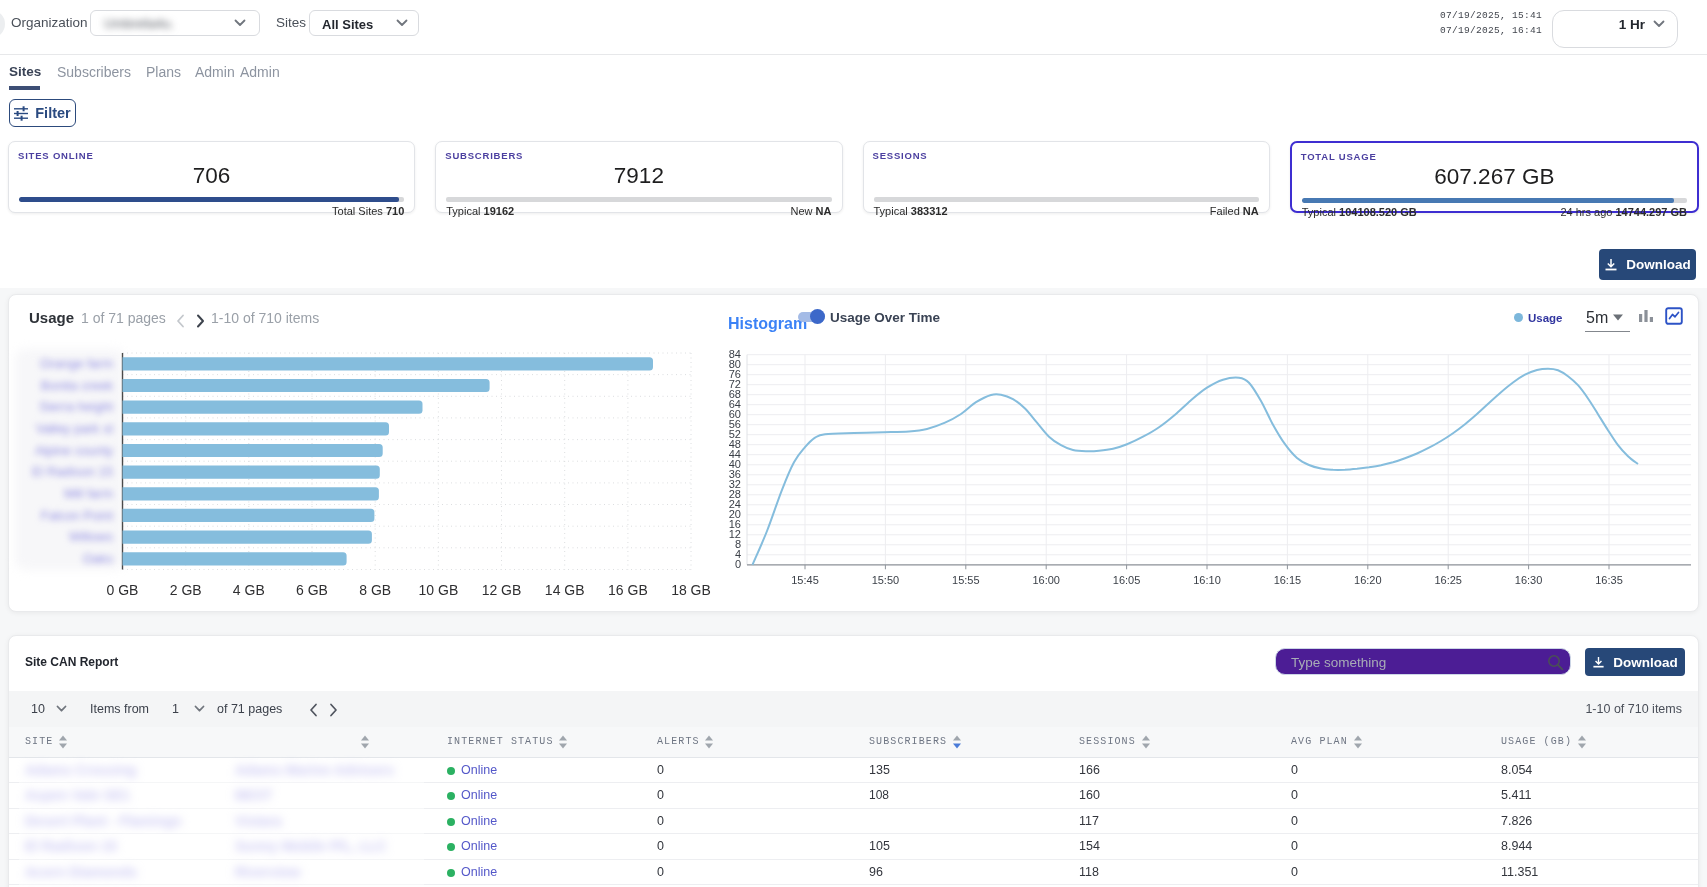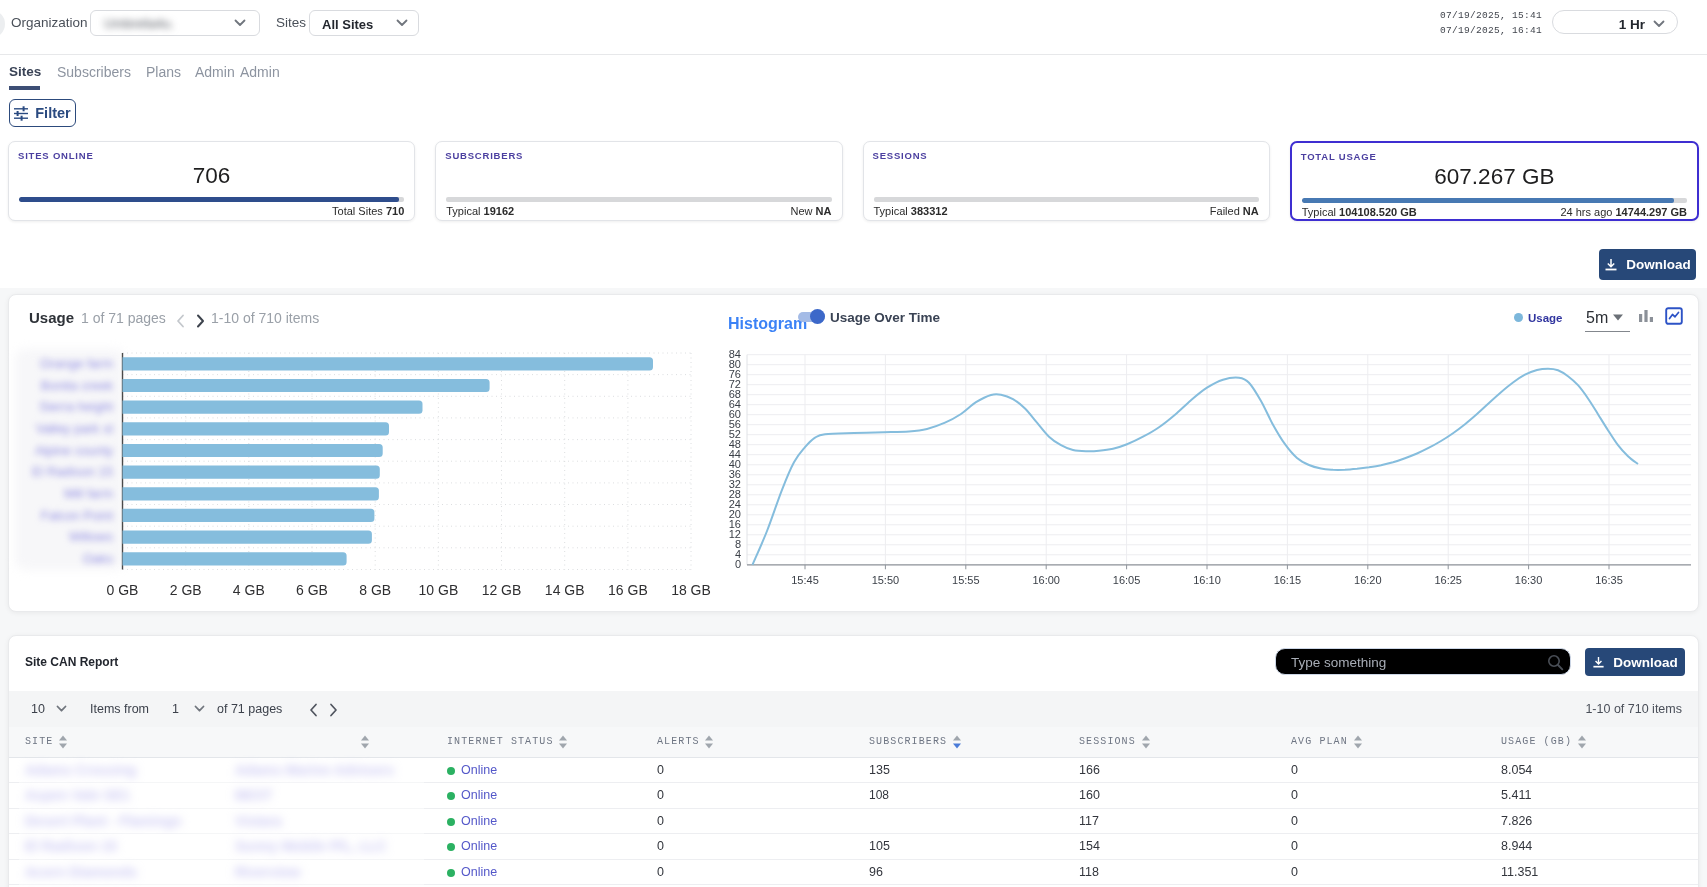--- a/index.html
+++ b/index.html
@@ -21,21 +21,21 @@
   
   .nav { position:absolute; left:0; top:55px; width:1707px; height:44px; background:#fff; }
   .tab { position:absolute; top:9px; font-size:14px; }
   .tab.on { color:#3a4356; font-weight:bold; font-size:13.5px; }
   .tab.off { color:#8d94a0; }
   .tabline { position:absolute; left:9px; top:31px; width:31px; height:4px; background:#3d4e75; }
   .filterbtn { position:absolute; left:9px; top:99px; width:67px; height:28px; border:1px solid #2c4a7c;
     border-radius:6px; background:#fff; color:#2a4a80; font-weight:bold; font-size:14.5px;
     display:flex; align-items:center; justify-content:center; gap:7px; }
   
-  .cards { position:absolute; left:8px; top:141px; width:1691px; height:80px; display:flex; gap:20px; }
+  .cards { position:absolute; left:8px; top:141px; width:1691px; height:72px; display:flex; gap:20px; }
   .card { flex:1; background:#fff; border:1px solid #e2e4e8; border-radius:7px; position:relative;
     box-shadow:0 1px 3px rgba(0,0,0,0.07); }
   .card.hl { border:2px solid #3e2ed1; }
   .ctitle { position:absolute; left:9px; top:8px; font-size:9.5px; font-weight:bold; color:#4b3fa0;
     letter-spacing:0.8px; }
   .cnum { position:absolute; left:0; right:0; top:21px; text-align:center; font-size:22.5px; line-height:26px; color:#1e1e1f; }
   .cbar { position:absolute; left:10px; right:10px; top:54.5px; height:5px; background:#d7d8da; border-radius:2px; overflow:hidden; }
   .cbar .fill { position:absolute; left:0; top:0; bottom:0; border-radius:2px; }
   .cfoot { position:absolute; left:10px; right:10px; top:62.5px; font-size:11px; color:#2b2b2b;
     display:flex; justify-content:space-between; }
@@ -64,21 +64,21 @@
       </svg>
   </div>
   <span class="lbl abs" style="left:276px; top:15px;">Sites</span>
   <div class="ddbox" style="left:309px; top:10px; width:110px; height:26px;">
     <span class="abs" style="left:12px; top:6px; font-size:13px; font-weight:bold; color:#23272e;">All Sites</span>
     <svg class="abs" style="left:86px; top:8px;" width="12" height="8">
         <polyline class="chev" points="1.5,1.5 6,6 10.5,1.5"></polyline>
       </svg>
   </div>
   <div class="times">07/19/2025, 15:41<br>07/19/2025, 16:41</div>
-  <div class="ddbox" style="left:1552px; top:10px; width:126px; height:24px; border-radius:12px;padding-left:43px;">
+  <div class="ddbox" style="left:1552px; top:10px; width:126px; height:38px; border-radius:12px;padding-left:43px;">
     <span class="abs" style="right:32px; top:6px; font-size:13.5px; font-weight:bold; color:#23272e;">1 Hr</span>
     <svg class="abs" style="left:100px; top:9px;" width="12" height="8">
         <polyline class="chev" points="1.5,1.5 6,6 10.5,1.5"></polyline>
       </svg>
   </div>
 </div>
 
 <div class="nav">
   <span class="tab on" style="left:9px;">Sites</span>
   <span class="tab off" style="left:57px;">Subscribers</span>
@@ -108,20 +108,21 @@
     <div class="cbar">
         <div class="fill" style="width:98.7%; background:#2e4d8c;"></div>
       </div>
     <div class="cfoot">
         <span></span>
         <span>Total Sites <b>710</b></span>
       </div>
   </div>
   <div class="card">
     <div class="ctitle">SUBSCRIBERS</div>
+    <div class="cnum">7912</div>
     <div class="cbar"></div>
     <div class="cfoot">
         <span>Typical <b>19162</b></span>
         <span>New <b>NA</b></span>
       </div>
   </div>
   <div class="card">
     <div class="ctitle">SESSIONS</div>
     <div class="cbar"></div>
     <div class="cfoot">
@@ -313,21 +314,21 @@
 <text x="638.8" y="237.8" font-size="11px" fill="#3a3f47" text-anchor="middle" font-family="Liberation Sans">16:20</text>
 <text x="719.2" y="237.8" font-size="11px" fill="#3a3f47" text-anchor="middle" font-family="Liberation Sans">16:25</text>
 <text x="799.6" y="237.8" font-size="11px" fill="#3a3f47" text-anchor="middle" font-family="Liberation Sans">16:30</text>
 <text x="880.0" y="237.8" font-size="11px" fill="#3a3f47" text-anchor="middle" font-family="Liberation Sans">16:35</text>
 <path d="M23.5,218.8 C25.9,213.2 33.1,197.5 38.0,185.0 C42.9,172.5 48.5,155.2 53.0,143.8 C57.5,132.3 61.2,123.3 65.0,116.3 C68.8,109.2 72.5,105.3 76.0,101.2 C79.5,97.2 82.7,93.9 86.0,91.7 C89.3,89.6 89.5,89.0 96.0,88.2 C102.5,87.4 115.2,87.3 125.0,87.0 C134.8,86.7 145.8,86.5 155.0,86.2 C164.2,86.0 172.8,86.0 180.0,85.5 C187.2,84.9 192.0,84.4 198.0,83.0 C204.0,81.5 210.3,79.2 216.0,76.7 C221.7,74.2 226.8,71.4 232.0,68.0 C237.2,64.6 242.0,59.4 247.0,56.2 C252.0,53.1 257.8,50.2 262.0,49.0 C266.2,47.7 268.3,48.0 272.0,48.7 C275.7,49.4 280.0,50.9 284.0,53.2 C288.0,55.5 292.0,58.6 296.0,62.5 C300.0,66.4 304.0,72.0 308.0,76.7 C312.0,81.4 316.0,87.0 320.0,90.7 C324.0,94.5 328.0,97.0 332.0,99.2 C336.0,101.5 339.8,103.0 344.0,104.0 C348.2,105.0 352.7,105.1 357.0,105.2 C361.3,105.4 365.5,105.2 370.0,104.7 C374.5,104.3 379.3,103.8 384.0,102.7 C388.7,101.7 393.0,100.2 398.0,98.2 C403.0,96.2 408.7,93.6 414.0,90.7 C419.3,87.9 424.7,84.9 430.0,81.2 C435.3,77.6 440.7,73.2 446.0,68.7 C451.3,64.2 456.7,58.7 462.0,54.2 C467.3,49.7 472.7,45.1 478.0,41.7 C483.3,38.3 488.7,35.4 494.0,33.7 C499.3,32.0 505.7,31.2 510.0,31.7 C514.3,32.2 516.3,32.8 520.0,36.7 C523.7,40.6 528.0,48.0 532.0,55.0 C536.0,62.0 540.0,71.5 544.0,78.7 C548.0,85.9 552.0,92.7 556.0,98.2 C560.0,103.8 564.0,108.5 568.0,112.0 C572.0,115.5 576.0,117.3 580.0,119.0 C584.0,120.8 588.0,121.7 592.0,122.5 C596.0,123.3 600.0,123.5 604.0,123.8 C608.0,124.0 612.0,123.9 616.0,123.8 C620.0,123.6 624.0,123.2 628.0,122.8 C632.0,122.3 636.0,121.8 640.0,121.3 C644.0,120.7 648.0,120.1 652.0,119.3 C656.0,118.4 660.0,117.4 664.0,116.3 C668.0,115.1 672.0,113.7 676.0,112.2 C680.0,110.8 684.0,109.2 688.0,107.5 C692.0,105.7 696.0,103.8 700.0,101.7 C704.0,99.7 708.0,97.4 712.0,95.0 C716.0,92.6 720.0,90.0 724.0,87.2 C728.0,84.4 732.0,81.4 736.0,78.2 C740.0,75.0 744.0,71.5 748.0,68.0 C752.0,64.4 756.0,60.6 760.0,57.0 C764.0,53.3 768.0,49.6 772.0,46.2 C776.0,42.8 780.0,39.4 784.0,36.5 C788.0,33.5 792.0,30.8 796.0,28.7 C800.0,26.6 804.2,25.0 808.0,24.0 C811.8,23.0 815.5,22.7 819.0,22.7 C822.5,22.7 825.7,23.0 829.0,24.2 C832.3,25.5 835.7,27.7 839.0,30.2 C842.3,32.7 845.7,35.5 849.0,39.2 C852.3,42.9 855.7,47.6 859.0,52.5 C862.3,57.3 865.7,62.9 869.0,68.2 C872.3,73.5 875.7,79.1 879.0,84.2 C882.3,89.4 885.7,94.9 889.0,99.2 C892.3,103.6 895.7,107.1 899.0,110.2 C902.3,113.4 907.3,116.7 909.0,118.0" fill="none" stroke="#85bddd" stroke-width="2"></path>
 </svg>
 </div>
 
 <div class="panel p-table" id="tablepanel">
   <span class="abs" style="left:16px; top:19px; font-size:12px; font-weight:bold; color:#22262e;">Site CAN Report</span>
-  <div class="abs" style="left:1266px; top:12px; width:296px; height:27px; border:1px solid #ccd6e6; border-radius:10px; background:#000000;padding-left:22px;">
+  <div class="abs" style="left:1266px; top:12px; width:296px; height:27px; border:1px solid #ccd6e6; border-radius:10px; background:#4c1d95;padding-left:22px;">
     <span class="abs" style="left:15px; top:6px; font-size:13.5px; color:#a8adb6;">Type something</span>
     <svg class="abs" style="left:271px; top:5px;" width="17" height="17" viewBox="0 0 17 17">
       <circle cx="7" cy="7" r="5.2" fill="none" stroke="#4a4f57" stroke-width="1.6"></circle>
       <line x1="11" y1="11" x2="15.3" y2="15.3" stroke="#4a4f57" stroke-width="1.9" stroke-linecap="round"></line>
     </svg>
   </div>
   <div class="dlbtn" style="left:1576px; top:12px; width:100px; height:28px;">
     <svg width="13" height="13" viewBox="0 0 14 14">
         <g stroke="#fff" stroke-width="1.5" fill="none">
       <path d="M7 1 L7 8.5 M3.8 5.5 L7 8.7 L10.2 5.5"></path>

